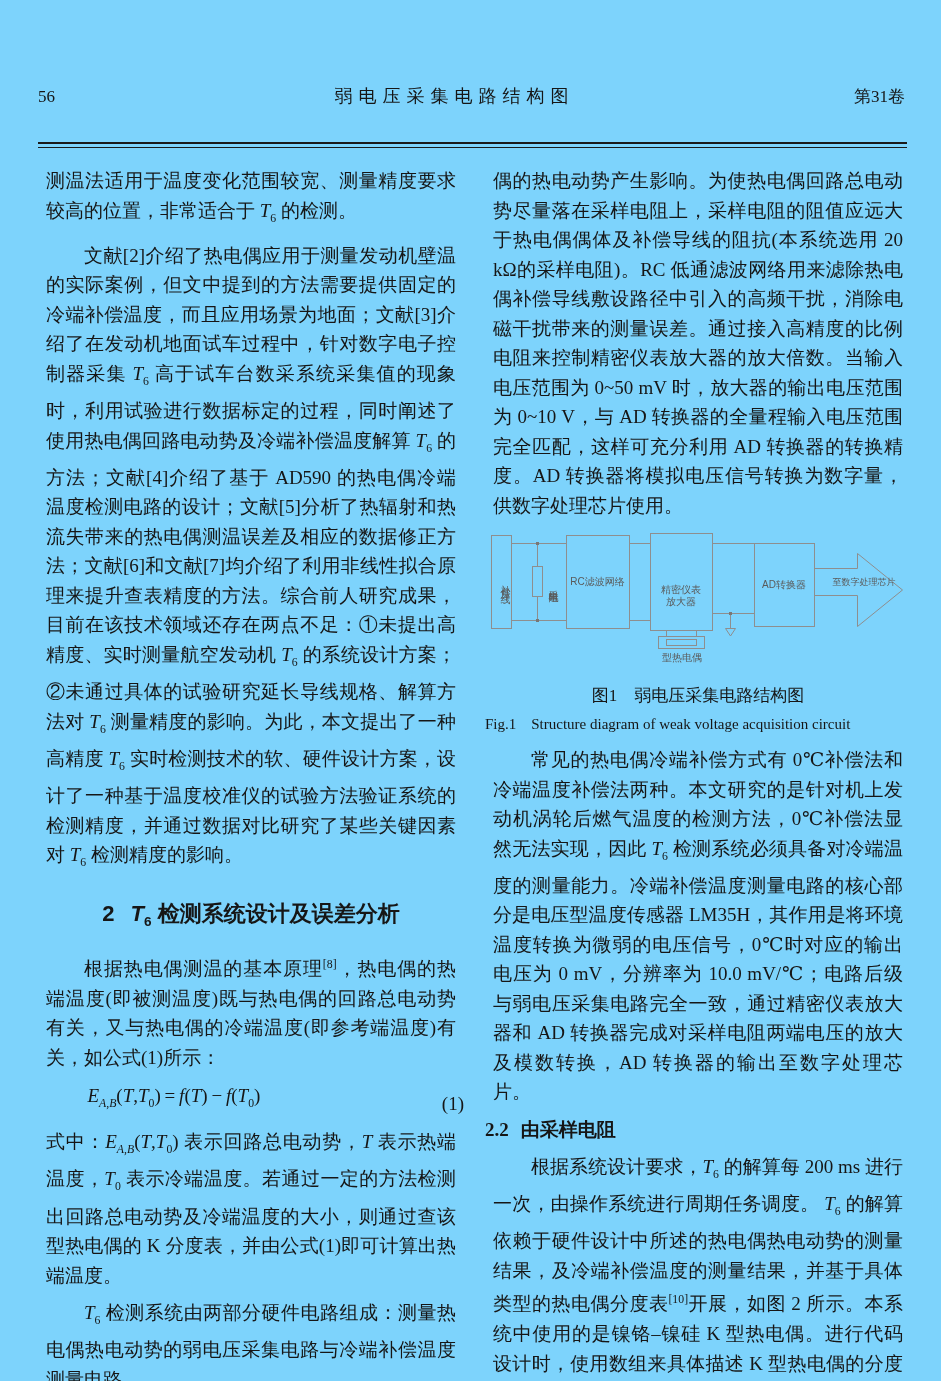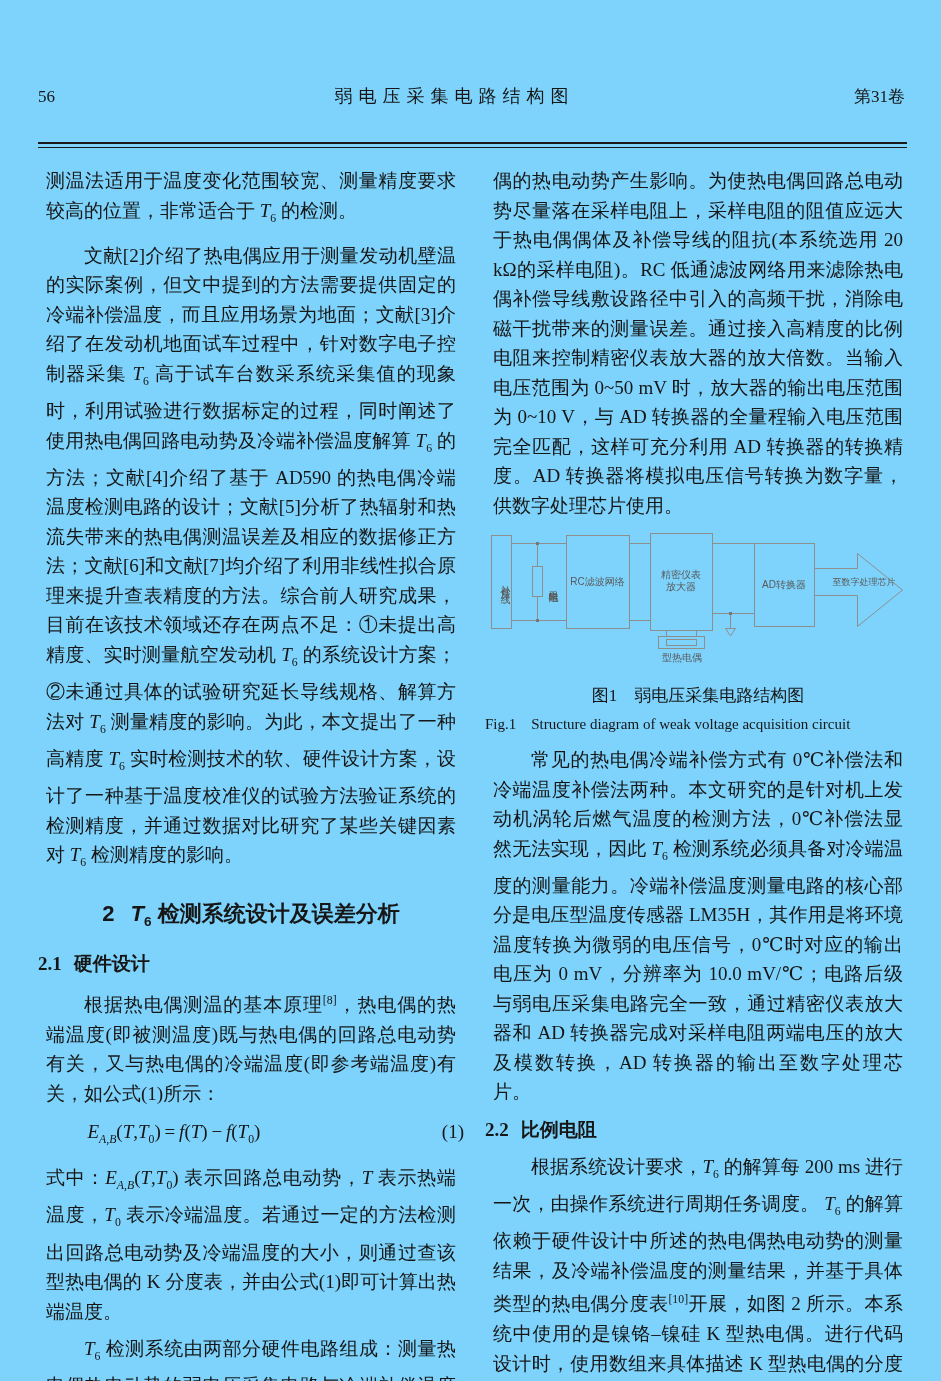--- a/index.html
+++ b/index.html
@@ -35,21 +35,21 @@
     font-weight:bold;font-size:22px;line-height:30px;text-align:center;
   }
   .sec-h1 .num{margin-right:16px;}
   .sec-h2{
     margin:9px 0 7px 0;font-family:"Liberation Sans","DejaVu Sans",sans-serif;
     font-weight:bold;font-size:19px;line-height:28px;text-align:left;
   }
   .sec-h2 .num{margin-right:12px;font-family:"Liberation Serif",serif;}
   
   .formula{
-    display:flex;justify-content:space-between;align-items:flex-start;
+    display:flex;justify-content:space-between;align-items:flex-end;
     padding-left:2.6em;margin:3px 0;font-size:19px;line-height:31px;
   }
   .formula .fnum{font-style:normal;}
   
   .figure-wrap{margin:4px 0 0 0;}
   .fig-canvas{position:relative;width:426px;height:152px;}
   .fig-canvas svg{position:absolute;left:0;top:0;}
   .fig-label{
     position:absolute;font-family:"Liberation Sans","DejaVu Sans",sans-serif;
     font-size:10px;line-height:12px;color:#5a5a5a;text-align:center;
@@ -78,23 +78,20 @@
   <div class="columns">
 
     <div class="col">
       <p>测温法适用于温度变化范围较宽、测量精度要求较高的位置，非常适合于 <i>T</i><sub>6</sub> 的检测。</p>
       <p class="indent">文献[2]介绍了热电偶应用于测量发动机壁温的实际案例，但文中提到的方法需要提供固定的冷端补偿温度，而且应用场景为地面；文献[3]介绍了在发动机地面试车过程中，针对数字电子控制器采集 <i>T</i><sub>6</sub> 高于试车台数采系统采集值的现象时，利用试验进行数据标定的过程，同时阐述了使用热电偶回路电动势及冷端补偿温度解算 <i>T</i><sub>6</sub> 的方法；文献[4]介绍了基于 AD590 的热电偶冷端温度检测电路的设计；文献[5]分析了热辐射和热流失带来的热电偶测温误差及相应的数据修正方法；文献[6]和文献[7]均介绍了利用非线性拟合原理来提升查表精度的方法。综合前人研究成果，目前在该技术领域还存在两点不足：①未提出高精度、实时测量航空发动机 <i>T</i><sub>6</sub> 的系统设计方案；②未通过具体的试验研究延长导线规格、解算方法对 <i>T</i><sub>6</sub> 测量精度的影响。为此，本文提出了一种高精度 <i>T</i><sub>6</sub> 实时检测技术的软、硬件设计方案，设计了一种基于温度校准仪的试验方法验证系统的检测精度，并通过数据对比研究了某些关键因素对 <i>T</i><sub>6</sub> 检测精度的影响。</p>
 
       <div class="sec-h1">
         <span class="num">2</span><span><i>T</i><sub>6</sub> 检测系统设计及误差分析</span>
       </div>
 
-      <div class="sec-h2">
-        <span class="num">2.1</span><span>硬件设计</span>
-      </div>
 
       <p class="indent">根据热电偶测温的基本原理<sup>[8]</sup>，热电偶的热端温度(即被测温度)既与热电偶的回路总电动势有关，又与热电偶的冷端温度(即参考端温度)有关，如公式(1)所示：</p>
 
       <div class="formula">
         <span><i>E</i><sub><i>A</i>,<i>B</i></sub>(<i>T</i>,<i>T</i><sub>0</sub>) = <i>f</i>(<i>T</i>) − <i>f</i>(<i>T</i><sub>0</sub>)</span>
         <span class="fnum">(1)</span>
       </div>
 
       <p>式中：<i>E</i><sub><i>A</i>,<i>B</i></sub>(<i>T</i>,<i>T</i><sub>0</sub>) 表示回路总电动势，<i>T</i> 表示热端温度，<i>T</i><sub>0</sub> 表示冷端温度。若通过一定的方法检测出回路总电动势及冷端温度的大小，则通过查该型热电偶的 K 分度表，并由公式(1)即可计算出热端温度。</p>
       <p class="indent"><i>T</i><sub>6</sub> 检测系统由两部分硬件电路组成：测量热电偶热电动势的弱电压采集电路与冷端补偿温度测量电路。</p>
@@ -142,35 +139,35 @@
             </g>
             <g fill="#777">
               <rect x="51" y="14" width="3" height="3"></rect>
               <rect x="51" y="91" width="3" height="3"></rect>
               <rect x="244" y="84" width="3" height="3"></rect>
             </g>
           </svg>
           <div class="fig-label vert" style="left:6px;top:16px;width:20px;height:78px;">补偿导线</div>
           <div class="fig-label vert" style="left:58px;top:28px;width:16px;height:56px;letter-spacing:1px;">采样电阻</div>
           <div class="fig-label" style="left:81px;top:48px;width:63px;">RC滤波网络</div>
-          <div class="fig-label" style="left:165px;top:41px;width:62px;">
+          <div class="fig-label" style="left:165px;top:56px;width:62px;">
             <div>精密仪表</div>
             <div>放大器</div>
           </div>
           <div class="fig-label" style="left:171px;top:124px;width:52px;">型热电偶</div>
           <div class="fig-label" style="left:269px;top:51px;width:60px;">AD转换器</div>
           <div class="fig-label" style="left:342px;top:48px;width:74px;font-size:9px;">至数字处理芯片</div>
         </div>
         <div class="fig-caption-zh">图1　弱电压采集电路结构图</div>
         <div class="fig-caption-en">Fig.1　Structure diagram of weak voltage acquisition circuit</div>
       </div>
 
       <p class="indent">常见的热电偶冷端补偿方式有 0℃补偿法和冷端温度补偿法两种。本文研究的是针对机上发动机涡轮后燃气温度的检测方法，0℃补偿法显然无法实现，因此 <i>T</i><sub>6</sub> 检测系统必须具备对冷端温度的测量能力。冷端补偿温度测量电路的核心部分是电压型温度传感器 LM35H，其作用是将环境温度转换为微弱的电压信号，0℃时对应的输出电压为 0 mV，分辨率为 10.0 mV/℃；电路后级与弱电压采集电路完全一致，通过精密仪表放大器和 AD 转换器完成对采样电阻两端电压的放大及模数转换，AD 转换器的输出至数字处理芯片。</p>
 
       <div class="sec-h2">
-        <span class="num">2.2</span><span>比例电阻</span>
+        <span class="num">2.2</span><span>由采样电阻</span>
       </div>
 
       <p class="indent">根据系统设计要求，<i>T</i><sub>6</sub> 的解算每 200 ms 进行一次，由操作系统进行周期任务调度。 <i>T</i><sub>6</sub> 的解算依赖于硬件设计中所述的热电偶热电动势的测量结果，及冷端补偿温度的测量结果，并基于具体类型的热电偶分度表<sup>[10]</sup>开展，如图 2 所示。本系统中使用的是镍铬–镍硅 K 型热电偶。进行代码设计时，使用数组来具体描述 K 型热电偶的分度表及其反函数表。为减小解算误差，将 GB/T 16839.1–1997 中 K 型热电偶的温度–电动势对应关系在代码中一一描述，从 0℃至 1 233℃共计 1 234 组数据；同时，将本周期的  解算值与前面 4 个周期的  解算值进行加权平均，将平均值作为最后上报发动机控制系统的 。</p>
     </div>
 
   </div>
 </div>
 
 </body></html>

